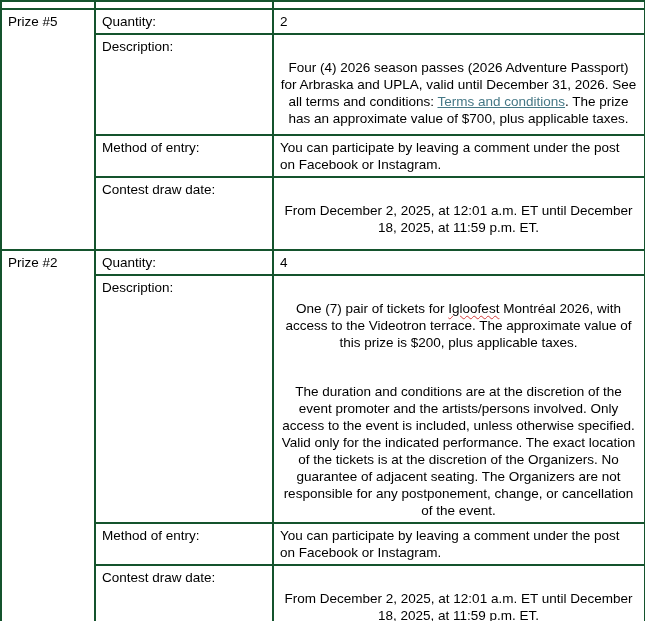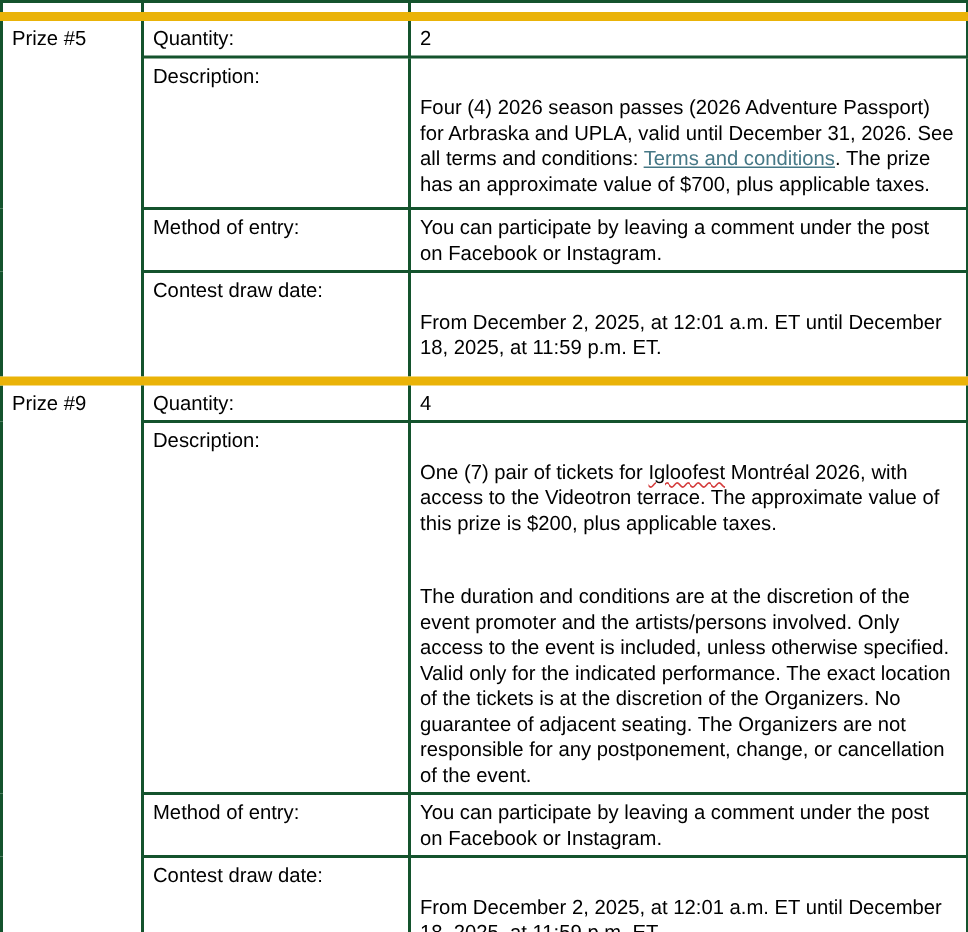--- a/index.html
+++ b/index.html
@@ -28,22 +28,22 @@
   }
   col.c-prize  { width: 94px;  }
   col.c-field  { width: 178px; }
   col.c-value  { width: 372px; }
   td {
     border: 2px solid #14532d;
     vertical-align: top;
     padding: 3px 7px 3px 6px;
     overflow: hidden;
   }
-  tr.section-start td { border-top: 6px solid #eab308; margin-top: 24px; }
-  td.lead-blank { padding-top: 24px; }
+  tr.section-start td { border-top: 2px solid #eab308; margin-top: 24px; }
+  td.lead-blank { padding-top: 24px; text-align: center; }
   .para2 { margin-top: 32px; }
   a.doc-link {
     color: #467886;
     text-decoration: underline;
     cursor: pointer;
   }
   .misspelled {
     text-decoration: underline;
     text-decoration-style: wavy;
     text-decoration-color: #d43c3c;
@@ -112,21 +112,21 @@
     <td>
       <span>Contest draw date:</span>
     </td>
     <td class="lead-blank">
       <span>From December 2, 2025, at 12:01 a.m. ET until December 18, 2025, at 11:59 p.m. ET.</span>
     </td>
   </tr>
 
   <tr class="r6-qty section-start">
     <td rowspan="4">
-      <span>Prize #9</span>
+      <span>Prize #2</span>
     </td>
     <td>
       <span>Quantity:</span>
     </td>
     <td>
       <span>4</span>
     </td>
   </tr>
 
   <tr class="r6-desc">

